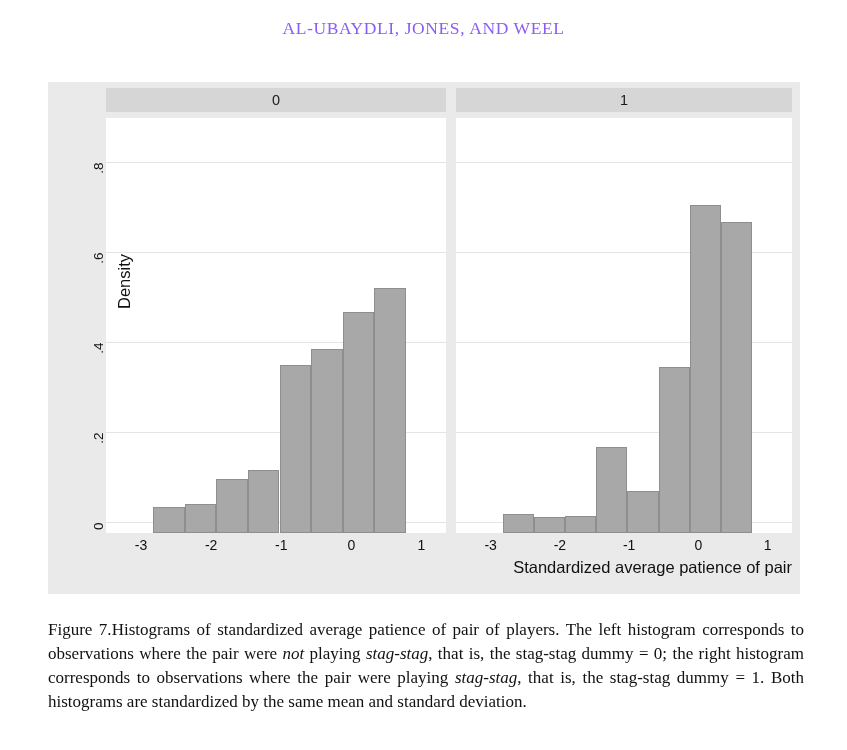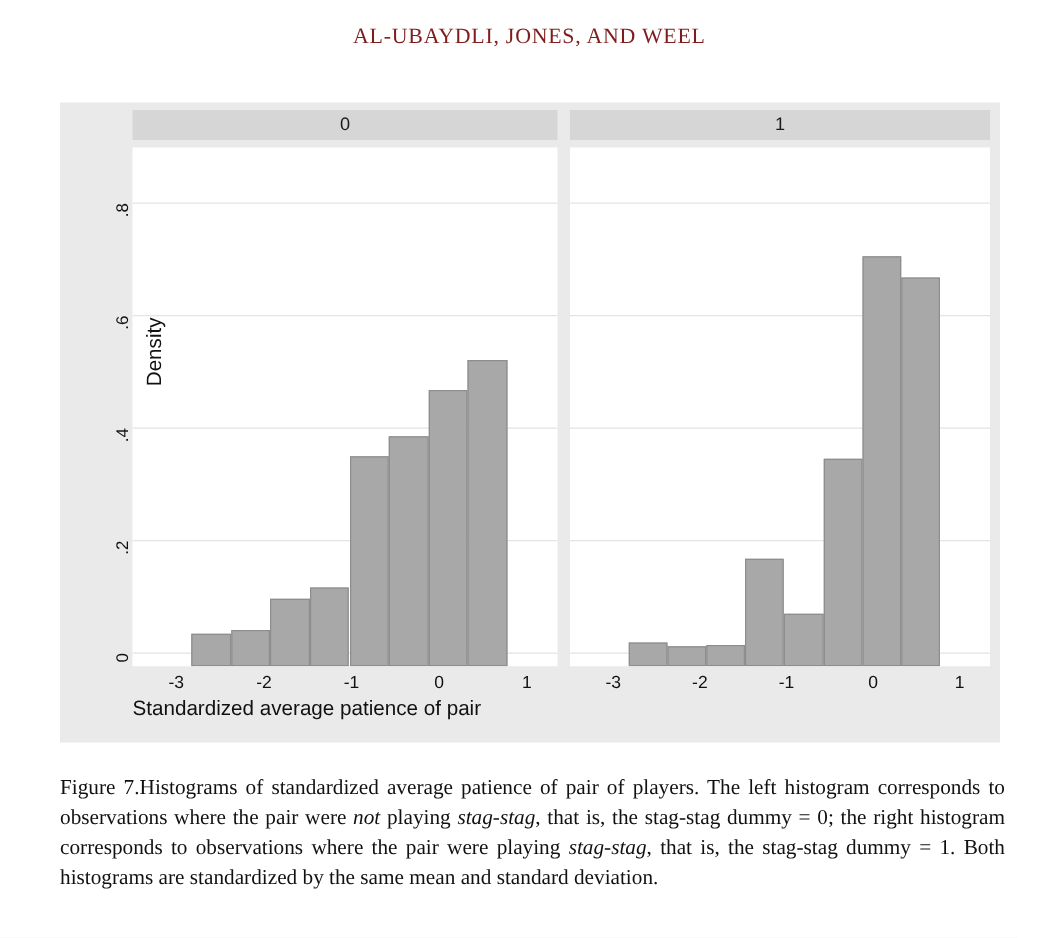--- a/index.html
+++ b/index.html
@@ -22,21 +22,21 @@
   }
   .running-head {
     position: absolute;
     top: 18px;
     left: 0;
     width: 847px;
     text-align: center;
     font-family: "Liberation Serif", serif;
     font-size: 17.5px;
     letter-spacing: 0.6px;
-    color: #7f1d1d;
+    color: #8b5cf6;
   }
 
   
   #figure {
     position: absolute;
     left: 48px;
     top: 82px;
     width: 752px;
     height: 512px;
     background: #eaeaea;
@@ -112,21 +112,21 @@
     text-align: center;
     font-family: "Liberation Sans", sans-serif;
     font-size: 14px;
     color: #111;
   }
   #x-axis-label {
     position: absolute;
     left: 58px;
     width: 686px;
     top: 476px;
-    text-align: left;
+    text-align: right;
     font-family: "Liberation Sans", sans-serif;
     font-size: 16.5px;
     color: #111;
   }
 
   
   #caption {
     position: absolute;
     left: 48px;
     top: 618px;

